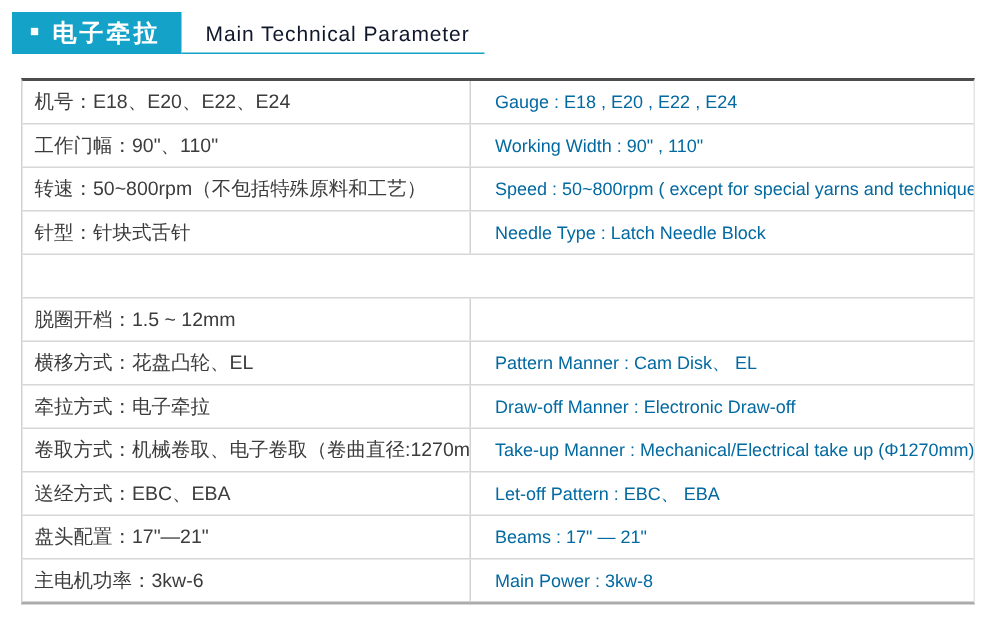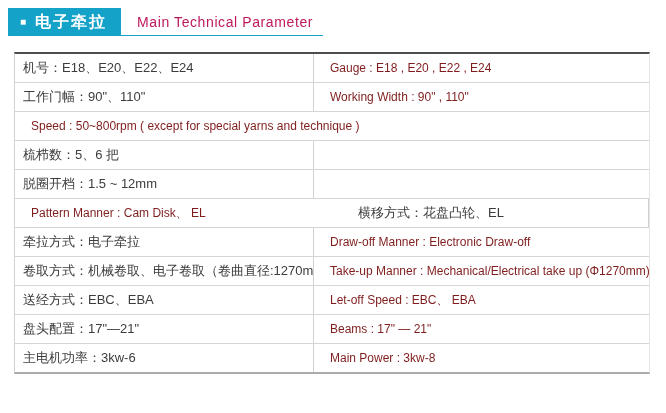--- a/index.html
+++ b/index.html
@@ -42,21 +42,21 @@
   .badge .badge-label {
     font-size: 16px;
     font-weight: bold;
     letter-spacing: 2px;
   }
   .header-en {
     display: inline-flex;
     align-items: center;
     border-bottom: 1px solid var(--accent, #14a2c8);
     padding: 0 10px 0 16px;
-    color: #be185d;
+    color: #0f172a;
     font-size: 14px;
     letter-spacing: 0.6px;
     height: 27px;
   }
   
   .param-table {
     margin: 16px 0 0 14px;
     width: 636px;
     border-top: 2px solid #4d4d4d;
     border-bottom: 2px solid #ababab;
@@ -84,21 +84,21 @@
     width: 299px;
     border-right: 1px solid #d2d2d2;
     padding-left: 8px;
     font-size: 13px;
     color: #3c3c3c;
   }
   .cell.en {
     flex: 1;
     padding-left: 16px;
     font-size: 12px;
-    color: #7f1d1d;
+    color: #0369a1;
   }
 </style>
 </head>
 <body>
 
 <div class="page">
 
   <div class="header">
     <div class="badge">
       <span class="bullet">■</span>
@@ -113,50 +113,54 @@
         <div class="cell cn">机号：E18、E20、E22、E24</div>
         <div class="cell en">Gauge : E18 , E20 , E22 , E24</div>
       </div>
 
       <div class="row">
         <div class="cell cn">工作门幅：90"、110"</div>
         <div class="cell en">Working Width : 90" , 110"</div>
       </div>
 
       <div class="row">
+        <div class="cell cn">转速：50~800rpm（不包括特殊原料和工艺）</div>
         <div class="cell en">Speed : 50~800rpm ( except for special yarns and technique )</div>
       </div>
 
+      <div class="row">
+        <div class="cell cn">针型：针块式舌针</div>
+        <div class="cell en">Needle Type : Latch Needle Block</div>
+      </div>
 
       <div class="row">
-        <div class="cell cn">梳栉数：5、6 把</div>
       </div>
 
       <div class="row">
         <div class="cell cn">脱圈开档：1.5 ~ 12mm</div>
       </div>
 
       <div class="row">
+        <div class="cell cn">横移方式：花盘凸轮、EL</div>
         <div class="cell en">Pattern Manner : Cam Disk、 EL</div>
-        <div class="cell cn">横移方式：花盘凸轮、EL</div>
       </div>
 
       <div class="row">
         <div class="cell cn">牵拉方式：电子牵拉</div>
         <div class="cell en">Draw-off Manner : Electronic Draw-off</div>
       </div>
 
       <div class="row">
         <div class="cell cn">卷取方式：机械卷取、电子卷取（卷曲直径:1270mm)</div>
         <div class="cell en">Take-up Manner :  Mechanical/Electrical take up (Φ1270mm)</div>
       </div>
 
       <div class="row">
         <div class="cell cn">送经方式：EBC、EBA</div>
-        <div class="cell en">Let-off Speed : EBC、 EBA</div>
+        <div class="cell en">Let-off Pattern : EBC、 EBA</div>
       </div>
 
       <div class="row">
         <div class="cell cn">盘头配置：17"—21"</div>
         <div class="cell en">Beams : 17" — 21"</div>
       </div>
 
       <div class="row">
         <div class="cell cn">主电机功率：3kw-6</div>
         <div class="cell en">Main Power : 3kw-8</div>

